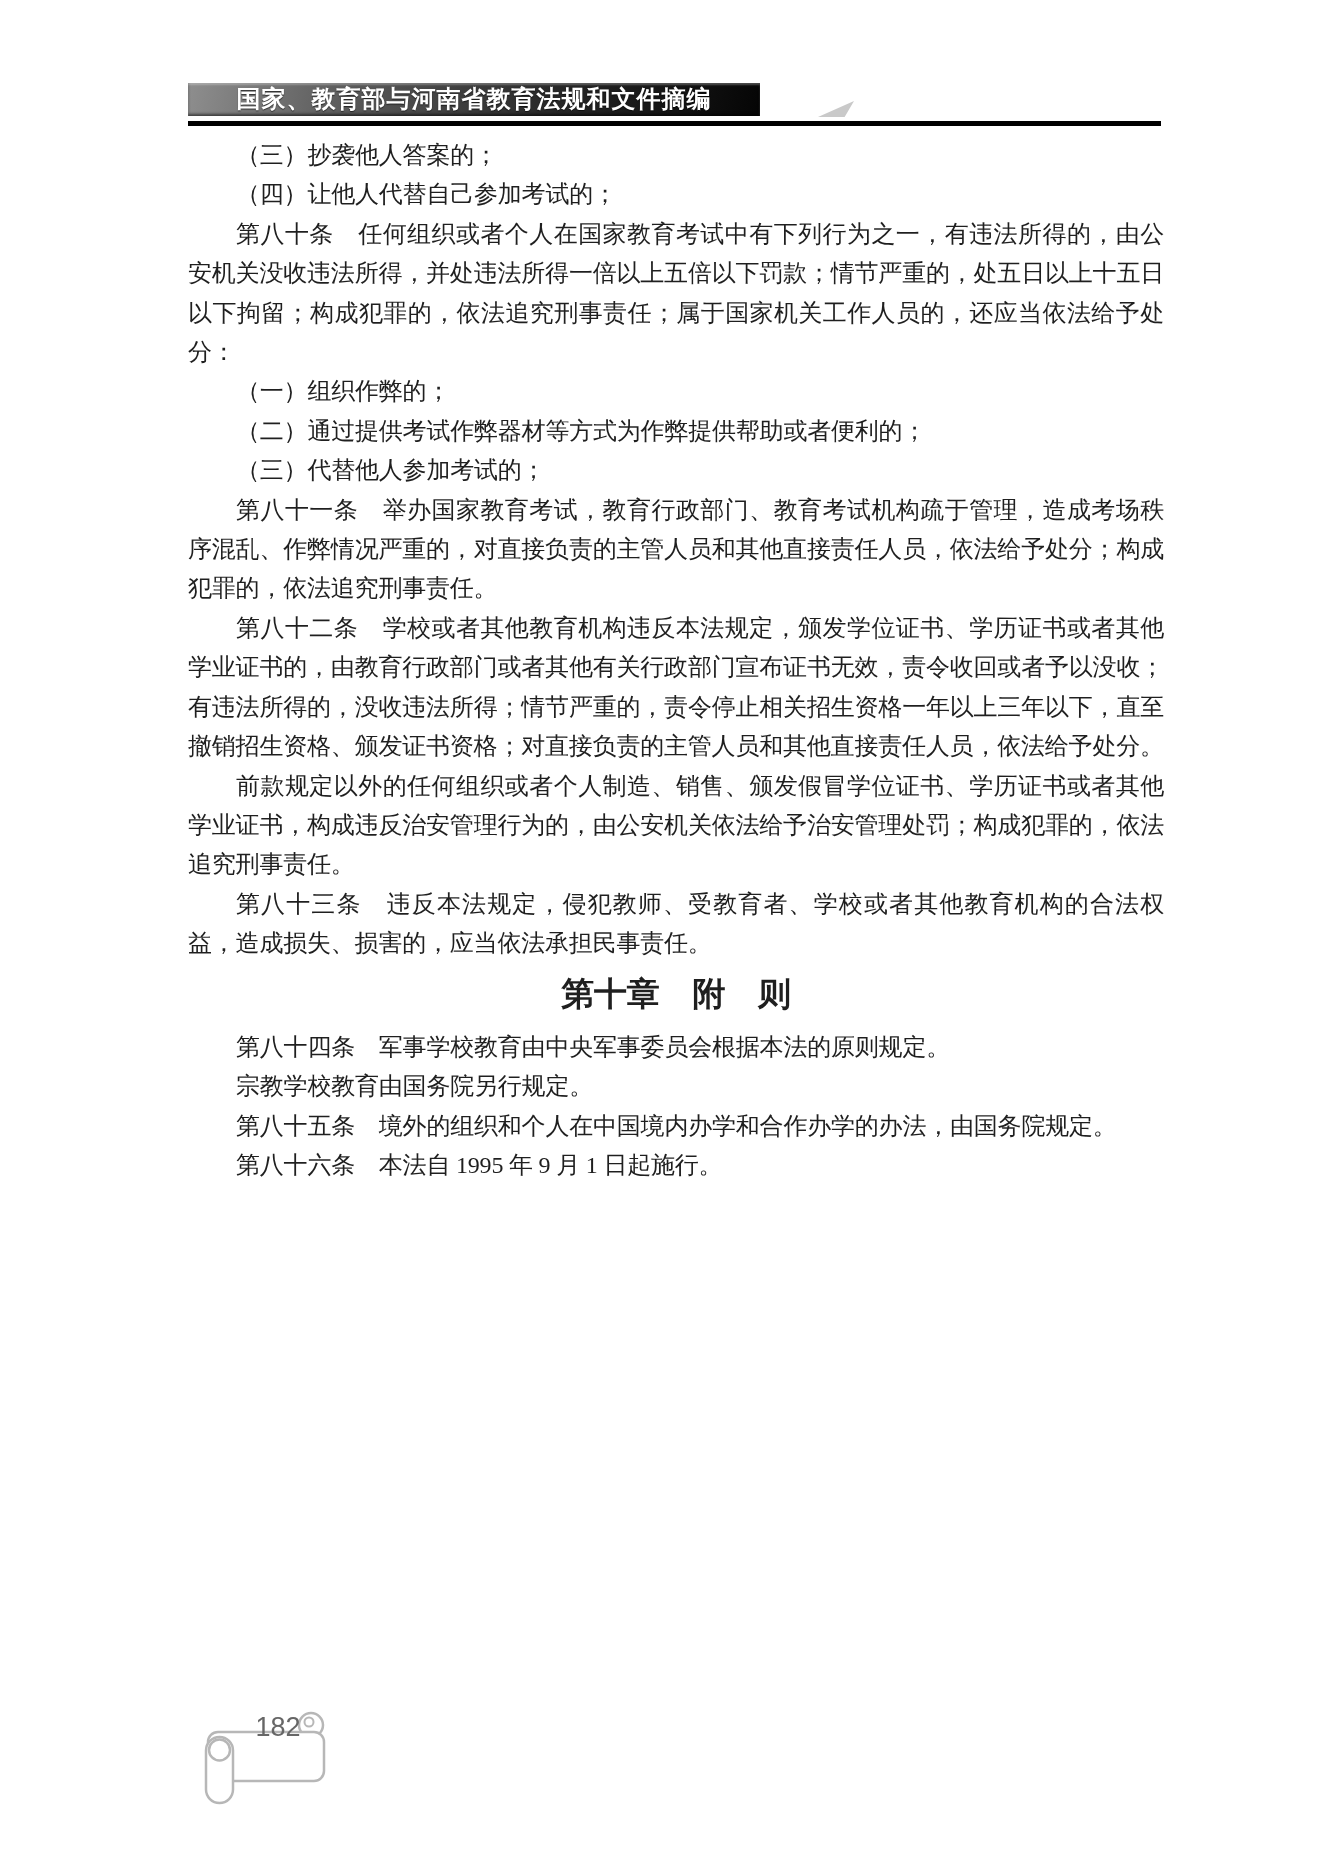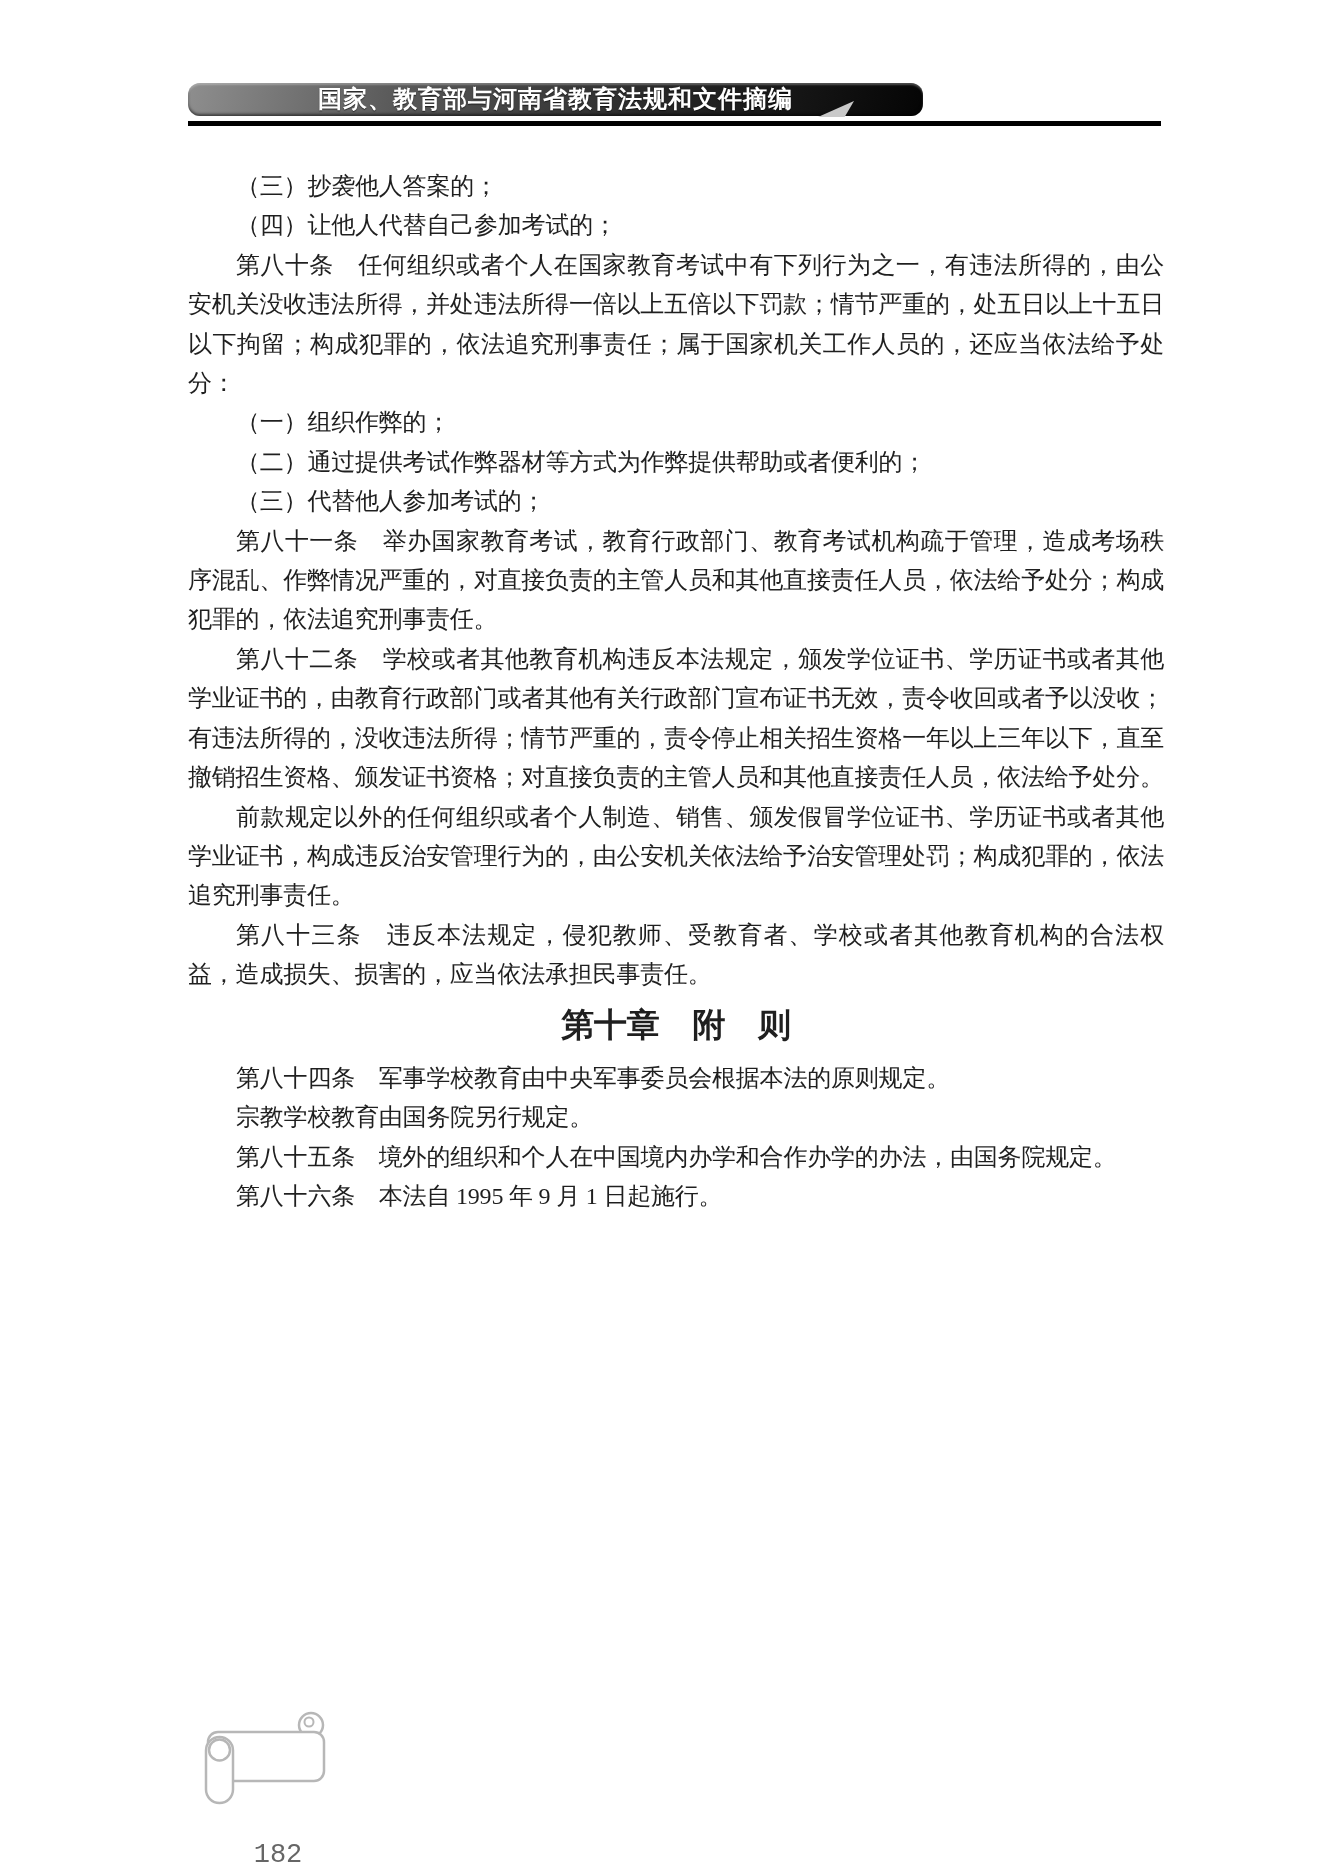--- a/index.html
+++ b/index.html
@@ -7,56 +7,56 @@
   .page{
     position:relative;
     width:1323px;height:1871px;
     background:#ffffff;
     margin:0 auto;
     overflow:hidden;
     font-family:"Liberation Serif","DejaVu Serif",serif;
   }
   
   .banner{
-    position:absolute;left:188px;top:83px;width:735px;height:33px;
+    position:absolute;left:188px;top:83px;width:572px;height:33px;
     background:linear-gradient(100deg,#8e8e8e 0%,#5a5a5a 28%,#262626 65%,#050505 100%);
     box-shadow:inset 0 2px 2px rgba(255,255,255,.28), inset 0 -2px 3px rgba(0,0,0,.55);
-    display:flex;align-items:center;justify-content:center;border-radius:12px;
+    display:flex;align-items:center;justify-content:center;
   }
   .banner-title{
     color:#ffffff;font-size:24px;font-weight:bold;letter-spacing:1px;
     white-space:nowrap;line-height:33px;
     text-shadow:0 1px 1px rgba(0,0,0,.6);
   }
   .banner-arrow{
     position:absolute;left:818px;top:101px;width:36px;height:16px;
     background:#c9c9c9;
     clip-path:polygon(100% 0,74% 100%,0 100%);
   }
   .rule{
     position:absolute;left:188px;top:121px;width:973px;height:5px;
     background:#000000;
   }
   
   .content{
-    position:absolute;left:188px;top:167px;width:976px;
+    position:absolute;left:188px;top:136px;width:976px;
     font-size:24px;line-height:39.4px;letter-spacing:-0.2px;
     color:#1f1f1f;text-align:justify;
   }
   .para{margin:0;text-indent:48px;}
   .chapter{
     text-indent:0;text-align:center;font-weight:bold;font-size:33px;
     margin:11px 0 14px 0;
   }
   
   .scroll-icon{position:absolute;left:196px;top:1706px;width:140px;height:105px;}
   .page-number{
-    position:absolute;left:233px;top:1840px;width:90px;
+    position:absolute;left:233px;top:1712px;width:90px;
     text-align:center;font-size:27px;color:#666666;
-    font-family:Liberation Mono, monospace;
+    font-family:Liberation Sans, sans-serif;
     line-height:30px;
   }
 </style>
 </head>
 <body>
 
 <div class="page">
 
   <div class="banner">
     <span class="banner-title">国家、教育部与河南省教育法规和文件摘编</span>

